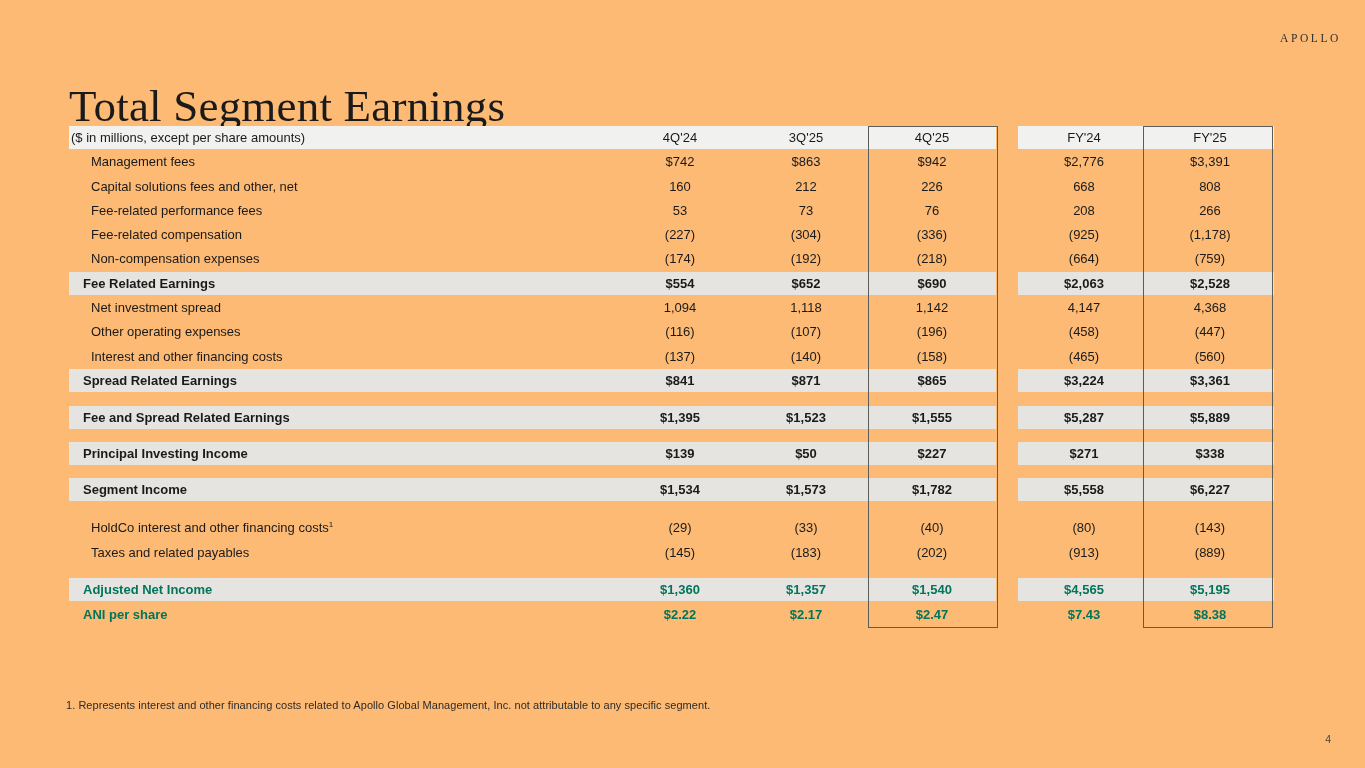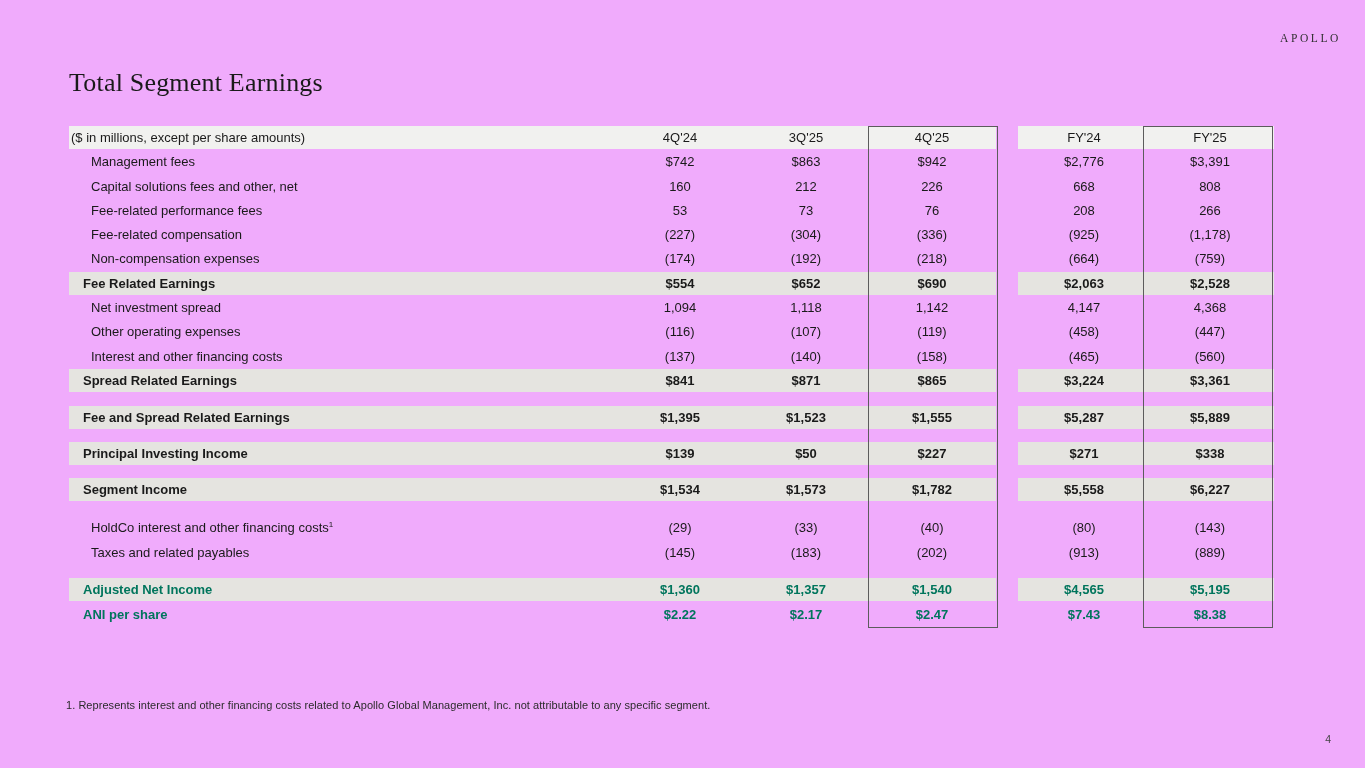--- a/index.html
+++ b/index.html
@@ -4,35 +4,35 @@
 <style>
   html,body{margin:0;padding:0;}
   body{
     width:1365px;height:768px;
     background:#ffffff;
     font-family:"Liberation Sans", sans-serif;
     overflow:hidden;
     position:relative;
     -webkit-font-smoothing:antialiased;
   }
-  .slide{position:absolute;inset:0;background:#f0abfc;}
+  .slide{position:absolute;inset:0;background:#fdba74;}
 
   
   .brand{
     position:absolute;top:32px;right:24px;
     font-family:"Liberation Serif", serif;
     font-size:11.5px;letter-spacing:2.6px;
     color:#2f2f2f;font-weight:400;
   }
 
   
   .title{
     position:absolute;left:69px;top:52px;
     font-family:"Liberation Serif", serif;
-    font-size:26px;font-weight:400;color:#1a1a1a;
+    font-size:45px;font-weight:400;color:#1a1a1a;
     letter-spacing:0.2px;line-height:1.1;
   }
 
   
   .table{
     position:absolute;left:69px;top:126px;
     width:1205px;height:500px;
   }
   .row{
     position:absolute;left:0;width:1205px;height:39px;
@@ -161,21 +161,21 @@
         <div class="cell c0">1,094</div>
         <div class="cell c1">1,118</div>
         <div class="cell c2">1,142</div>
         <div class="cell c3">4,147</div>
         <div class="cell c4">4,368</div>
       </div>
       <div class="row" style="top: 194px;">
         <div class="label indent">Other operating expenses</div>
         <div class="cell c0">(116)</div>
         <div class="cell c1">(107)</div>
-        <div class="cell c2">(119)</div>
+        <div class="cell c2">(196)</div>
         <div class="cell c3">(458)</div>
         <div class="cell c4">(447)</div>
       </div>
       <div class="row" style="top: 219px;">
         <div class="label indent">Interest and other financing costs</div>
         <div class="cell c0">(137)</div>
         <div class="cell c1">(140)</div>
         <div class="cell c2">(158)</div>
         <div class="cell c3">(465)</div>
         <div class="cell c4">(560)</div>

